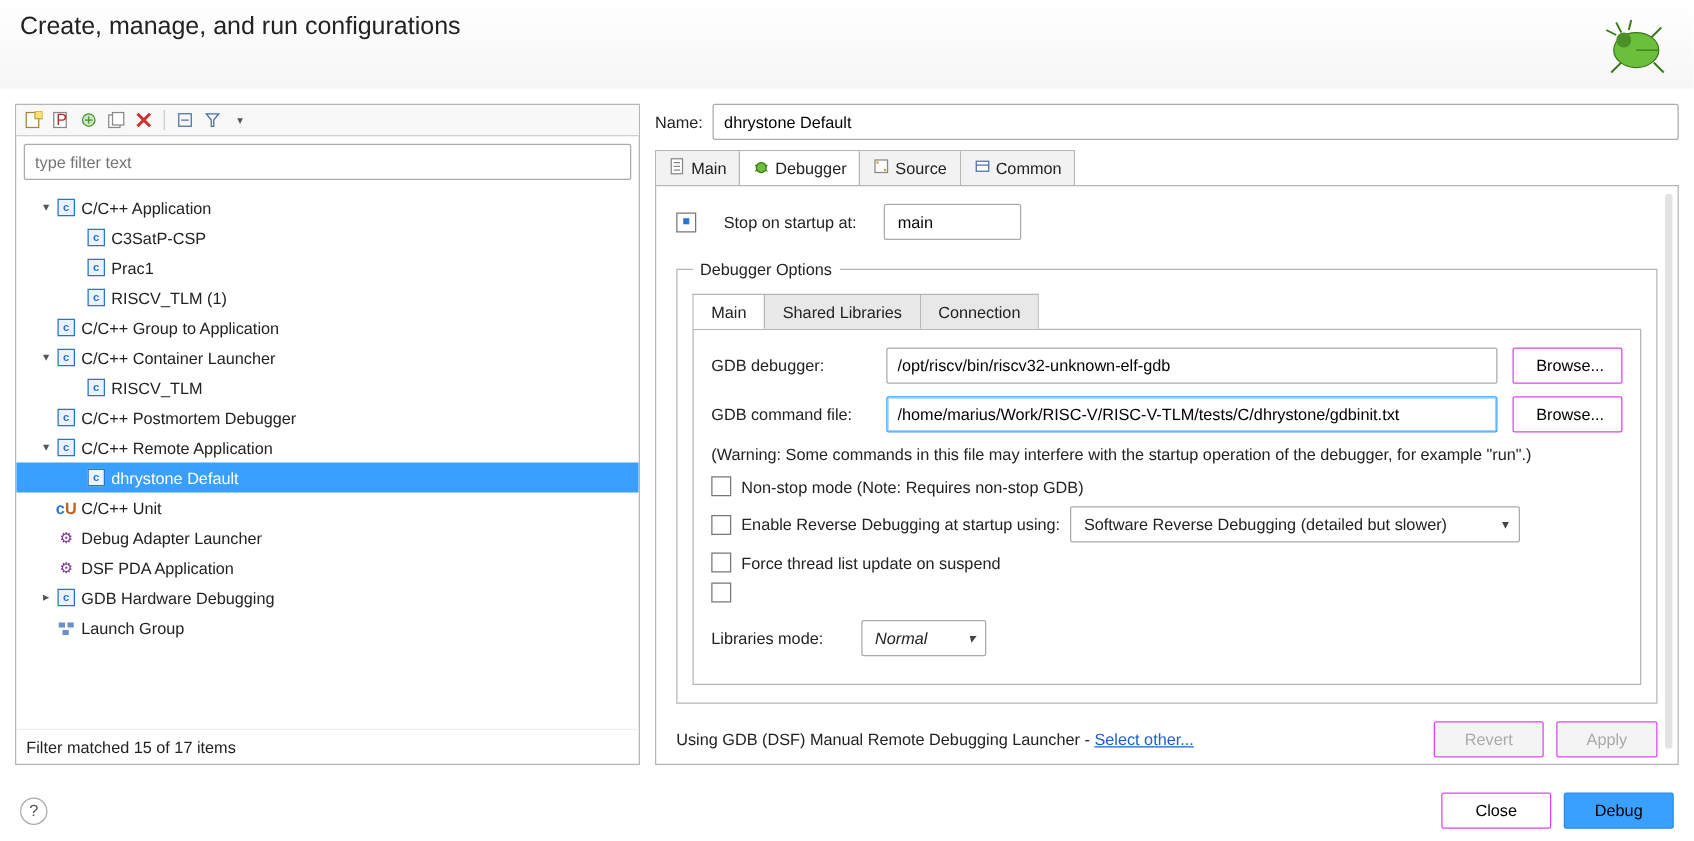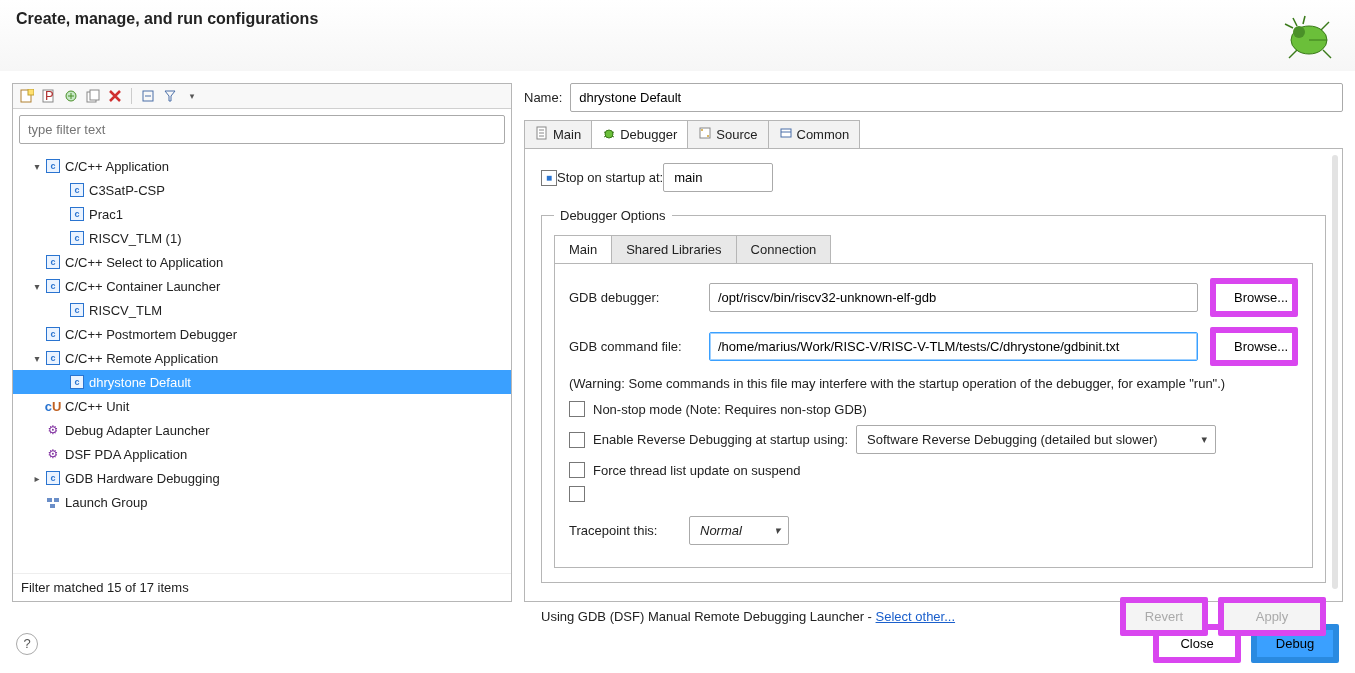--- a/index.html
+++ b/index.html
@@ -1,19 +1,19 @@
 <!DOCTYPE html>
 <html><head>
 <meta charset="utf-8">
 <style>
   * { box-sizing: border-box; margin: 0; padding: 0; font-family: "Segoe UI", Tahoma, Arial, sans-serif; font-size: 13px; }
   body { background: #fff; color: #222; width: 1355px; height: 673px; overflow: hidden; }
   .dialog { display: flex; flex-direction: column; height: 100%; }
   .header { display: flex; align-items: flex-start; justify-content: space-between; padding: 10px 16px 8px 16px; border-bottom: none; background: linear-gradient(to bottom,#fff,#f6f6f6); }
-  .header-title { font-weight: bold; font-size: 16px; color: #222; text-align: center; }
+  .header-title { font-weight: normal; font-size: 20px; color: #222; text-align: center; }
   .bug-icon { width: 60px; height: 50px; }
   .content { display: flex; flex: 1; gap: 12px; padding: 12px; min-height: 0; }
   .left-pane { width: 500px; min-width: 500px; display: flex; flex-direction: column; border: 1px solid #b6b6b6; }
   .toolbar { display: flex; align-items: center; gap: 6px; padding: 4px 6px; border-bottom: 1px solid #d0d0d0; background: #f8f8f8; }
   .tb-btn { width: 16px; height: 16px; display: inline-flex; align-items: center; justify-content: center; cursor: pointer; }
   .tb-sep { width: 1px; height: 16px; background: #ccc; margin: 0 2px; }
   .filter-input { margin: 6px; padding: 6px 8px; border: 1px solid #aaa; color: #888; font-style: normal; width: calc(100% - 12px); border-radius: 2px; }
   .tree { flex: 1; overflow: auto; padding: 4px 0; }
   .tree-item { display: flex; align-items: center; height: 24px; padding: 0 8px; cursor: pointer; white-space: nowrap; }
   .tree-item.selected { background: #3aa0ff; color: #fff; }
@@ -24,36 +24,36 @@
   .indent2 { padding-left: 40px; }
   .status-line { padding: 6px 8px; font-size: 13px; color: #222; border-top: 1px solid #eee; }
   .right-pane { flex: 1; display: flex; flex-direction: column; min-width: 0; }
   .name-row { display: flex; align-items: center; gap: 8px; margin-bottom: 8px; }
   .name-row input { flex: 1; padding: 6px 8px; border: 1px solid #aaa; border-radius: 2px; }
   .tabs { display: flex; border: 1px solid #b6b6b6; border-bottom: none; width: fit-content; }
   .tab { display: flex; align-items: center; gap: 4px; padding: 5px 10px; border-right: 1px solid #b6b6b6; background: #f2f2f2; cursor: pointer; }
   .tab:last-child { border-right: none; }
   .tab.active { background: #fff; }
   .tab-content { border: 1px solid #b6b6b6; padding: 14px 16px 12px 16px; flex: 1; display: flex; flex-direction: column; min-height: 0; position: relative; }
-  .row { display: flex; align-items: center; gap: 0; margin-bottom: 12px; }
+  .row { display: flex; align-items: center; gap: 22px; margin-bottom: 12px; }
   .checkbox { width: 16px; height: 16px; border: 1px solid #777; display: inline-flex; align-items: center; justify-content: center; background: #fff; }
   .checkbox.checked::after { content: "■"; color: #2a74d0; font-size: 10px; }
   .small-input { padding: 6px 10px; border: 1px solid #aaa; width: 110px; border-radius: 2px; }
   fieldset { border: 1px solid #b6b6b6; padding: 12px 12px 14px 12px; margin-top: 4px; }
   legend { padding: 0 6px; }
   .inner-tabs { display: flex; border: 1px solid #b6b6b6; border-bottom: none; width: fit-content; }
   .inner-tab { padding: 6px 14px; border-right: 1px solid #b6b6b6; background: #e8e8e8; cursor: pointer; }
   .inner-tab.active { background: #fff; }
   .inner-tab:last-child { border-right: none; }
   .inner-tab-content { border: 1px solid #b6b6b6; padding: 14px; }
   .form-row { display: flex; align-items: center; gap: 12px; margin-bottom: 10px; }
   .form-label { width: 128px; }
   .form-input { flex: 1; padding: 6px 8px; border: 1px solid #aaa; border-radius: 2px; }
   .form-input.focused { border: 1px solid #3aa0ff; box-shadow: 0 0 0 1px #9ed0ff inset; }
-  .btn { padding: 6px 18px; border: 6px solid #d946ef; background: #fff; cursor: pointer; border-radius: 2px; }
+  .btn { padding: 6px 18px; border: 1px solid #d946ef; background: #fff; cursor: pointer; border-radius: 2px; }
   .btn.primary { background: #3aa0ff; color: #000000; border-color: #2a8ae0; }
   .btn.disabled { color: #aaa; background: #f4f4f4; cursor: default; }
   .warning { margin: 6px 0 10px 0; font-size: 13px; }
   .opt-row { display: flex; align-items: center; gap: 8px; margin-bottom: 8px; }
   .select { display: inline-flex; align-items: center; border: 1px solid #aaa; padding: 6px 28px 6px 10px; position: relative; background: #fff; border-radius: 2px; }
   .select::after { content: "▾"; position: absolute; right: 8px; color: #444; font-size: 11px; }
   .launcher-row { display: flex; align-items: center; justify-content: space-between; margin-top: auto; padding-top: 14px; }
   .link { color: #1a5fcc; text-decoration: underline; cursor: pointer; }
   .footer { display: flex; align-items: center; justify-content: space-between; padding: 10px 16px; }
   .footer-right { display: flex; gap: 10px; margin-left: 36px; }
@@ -157,21 +157,21 @@
             <span class="tree-icon">
               <span class="c-icon">c</span>
             </span>
             <span>RISCV_TLM (1)</span>
           </div>
           <div class="tree-item indent1">
             <span class="tree-arrow"></span>
             <span class="tree-icon">
               <span class="c-icon">c</span>
             </span>
-            <span>C/C++ Select to Application</span>
+            <span>C/C++ Group to Application</span>
           </div>
           <div class="tree-item indent1">
             <span class="tree-arrow">▾</span>
             <span class="tree-icon">
               <span class="c-icon">c</span>
             </span>
             <span>C/C++ Container Launcher</span>
           </div>
           <div class="tree-item indent2">
             <span class="tree-arrow"></span>
@@ -331,34 +331,34 @@
             </div>
             <div class="opt-row">
               <span class="checkbox"></span>
               <span>Force thread list update on suspend</span>
             </div>
             <div class="opt-row" style="margin-bottom:14px;">
               <span class="checkbox"></span>
             </div>
 
             <div class="opt-row">
-              <span style="width:112px;display:inline-block;">Tracepoint this:</span>
+              <span style="width:112px;display:inline-block;">Libraries mode:</span>
               <span class="select" style="width:100px;font-style:italic;">Normal</span>
             </div>
 
           </div>
         </fieldset>
 
         <div class="launcher-row">
           <div>
             <span>Using GDB (DSF) Manual Remote Debugging Launcher - </span><span class="link">Select other...</span>
           </div>
           <div style="display:flex;gap:10px;">
             <button class="btn disabled" style="width:88px;">Revert</button>
-            <button class="btn disabled" style="width:108px;">Apply</button>
+            <button class="btn disabled" style="width:81px;">Apply</button>
           </div>
         </div>
 
       </div>
     </div>
   </div>
 
   <div class="footer">
     <div class="help-icon">?</div>
     <div class="footer-right">

